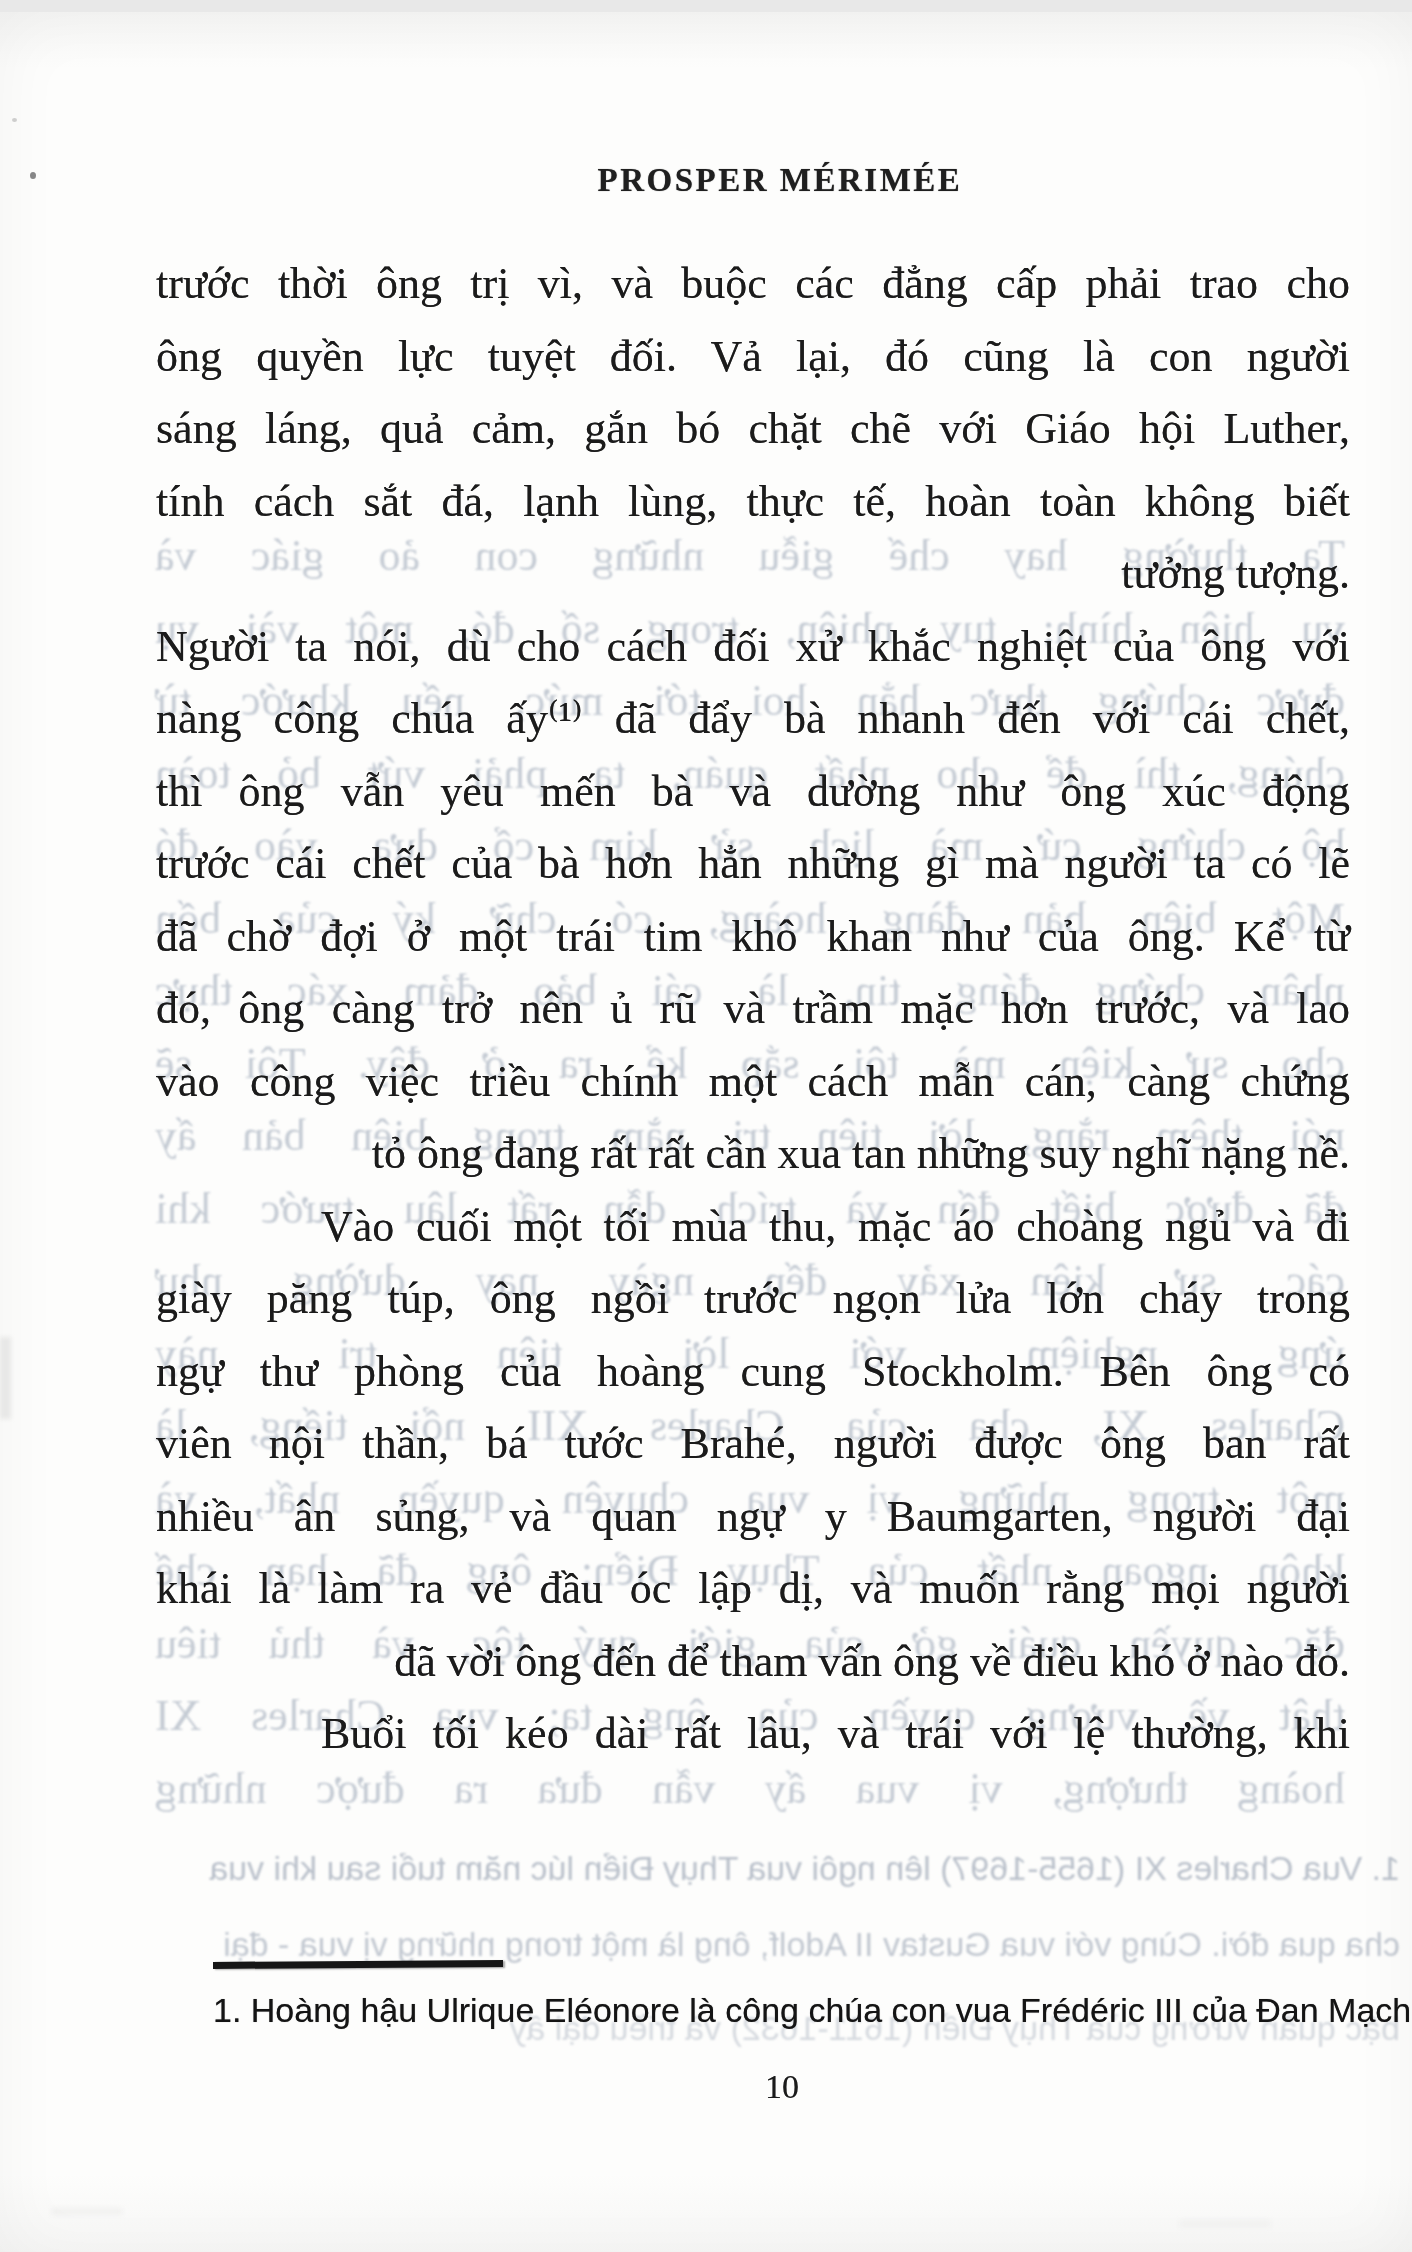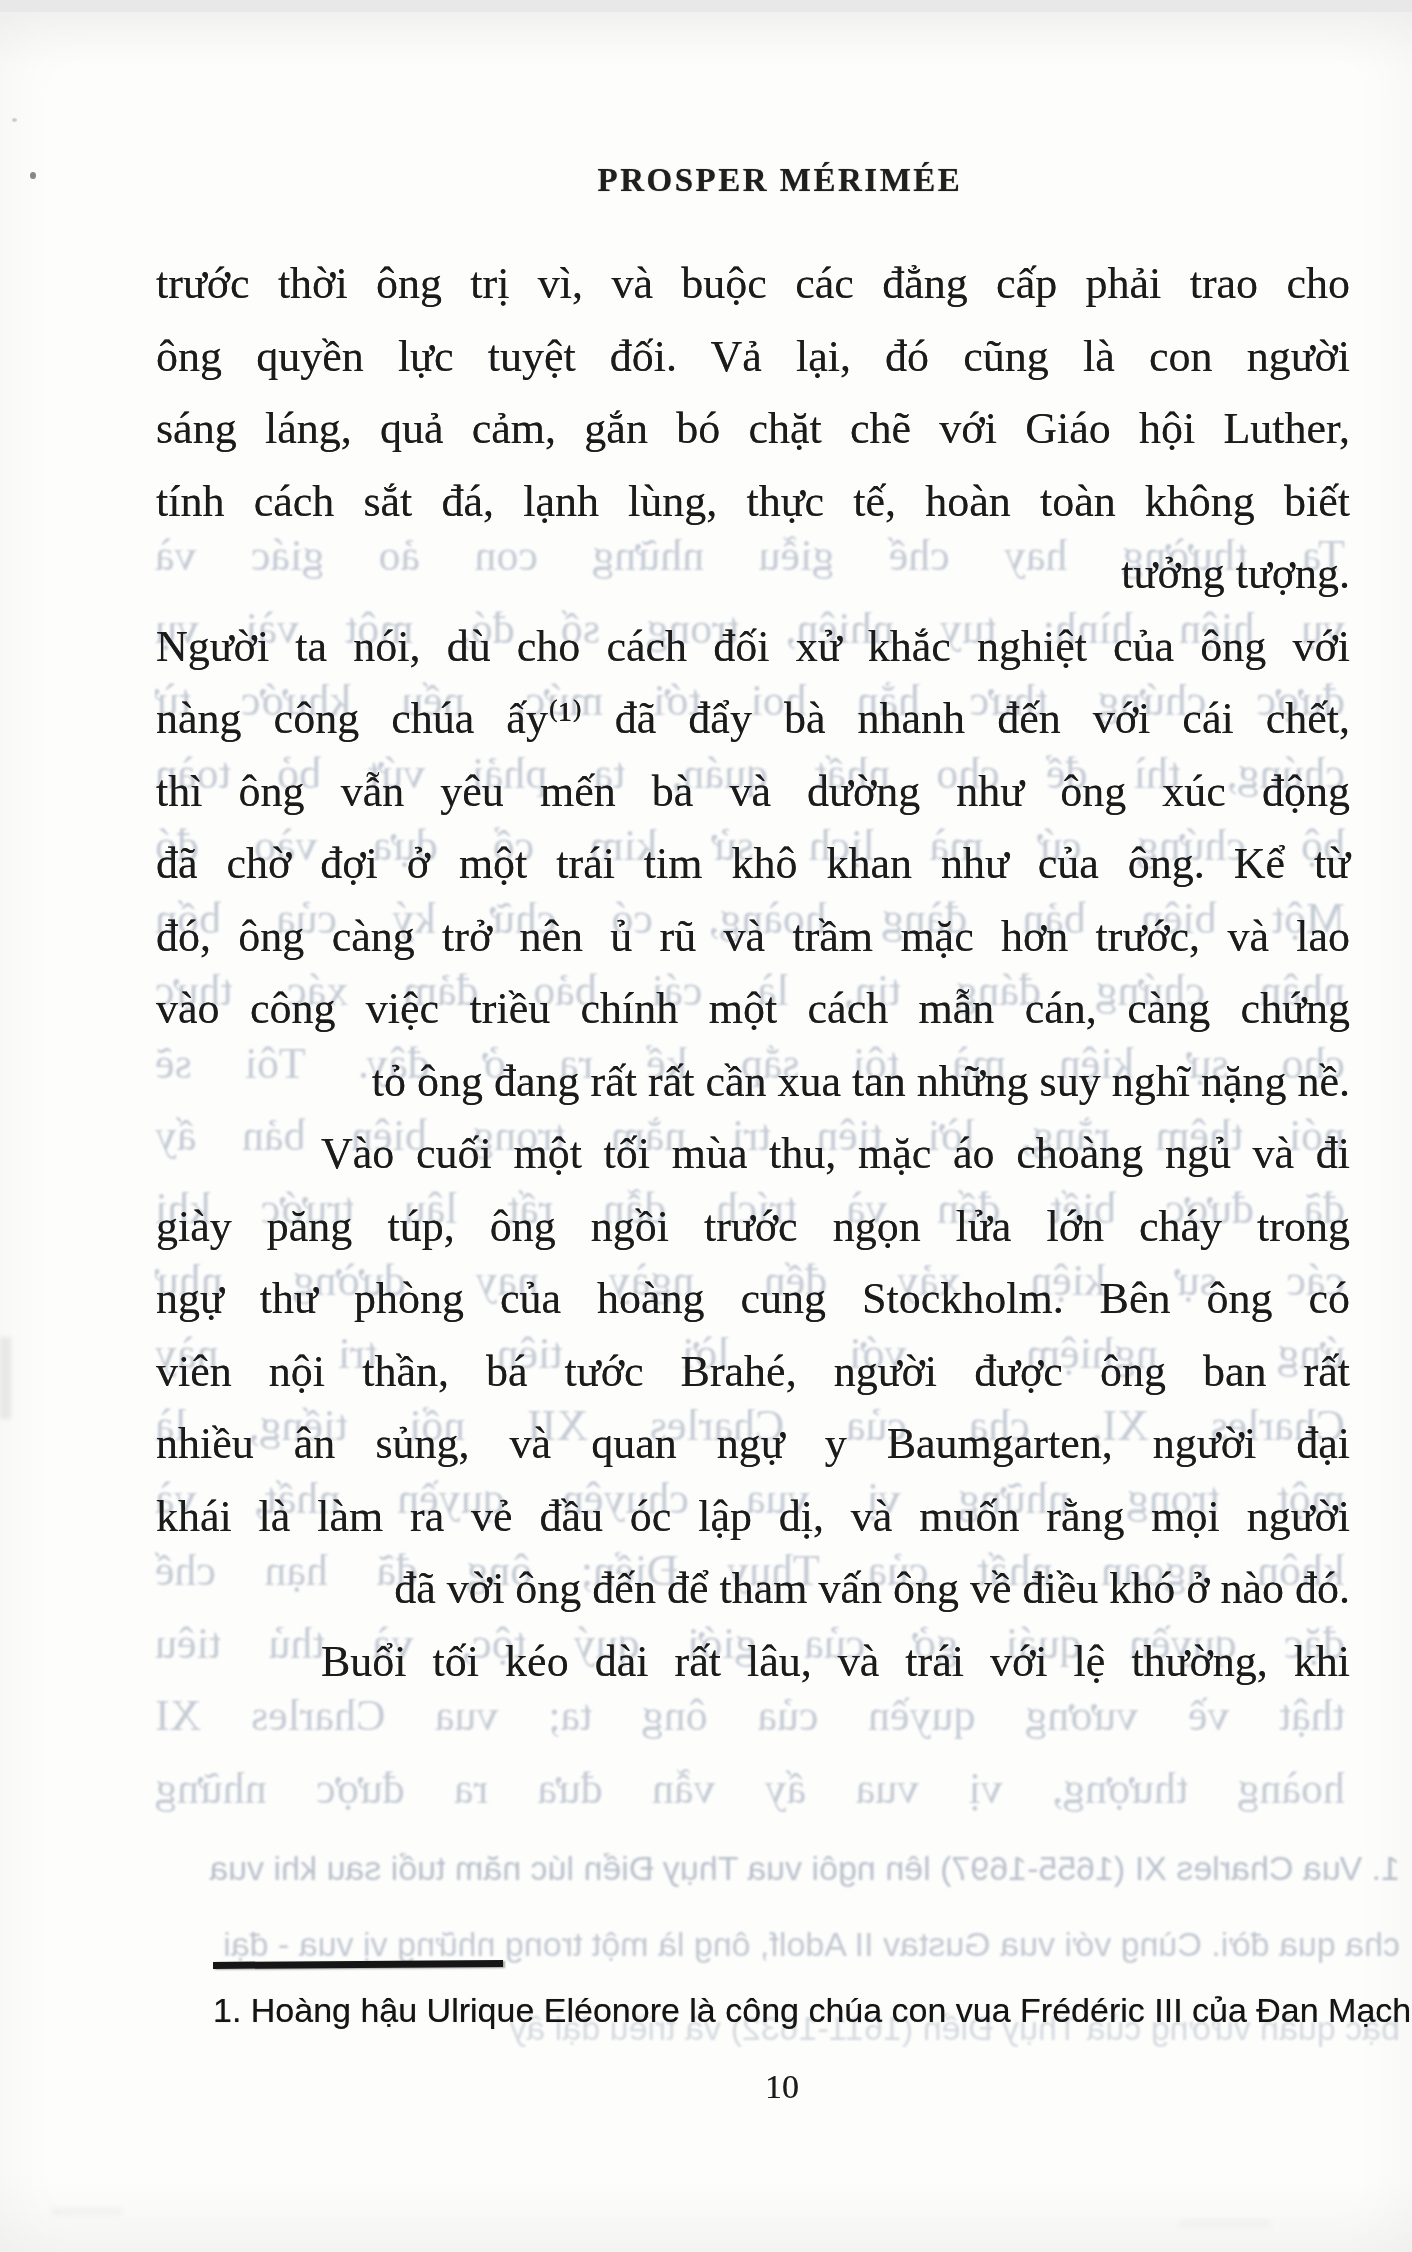--- a/index.html
+++ b/index.html
@@ -118,20 +118,21 @@
 
   <div class="body-text" id="body-lines">
       <div class="line j">trước thời ông trị vì, và buộc các đẳng cấp phải trao cho</div>
       <div class="line j">ông quyền lực tuyệt đối. Vả lại, đó cũng là con người</div>
       <div class="line j">sáng láng, quả cảm, gắn bó chặt chẽ với Giáo hội Luther,</div>
       <div class="line j">tính cách sắt đá, lạnh lùng, thực tế, hoàn toàn không biết</div>
       <div class="line">tưởng tượng.</div>
       <div class="line j">Người ta nói, dù cho cách đối xử khắc nghiệt của ông với</div>
       <div class="line j">nàng công chúa ấy⁽¹⁾ đã đẩy bà nhanh đến với cái chết,</div>
       <div class="line j">thì ông vẫn yêu mến bà và dường như ông xúc động</div>
+      <div class="line j">trước cái chết của bà hơn hẳn những gì mà người ta có lẽ</div>
       <div class="line j">đã chờ đợi ở một trái tim khô khan như của ông. Kể từ</div>
       <div class="line j">đó, ông càng trở nên ủ rũ và trầm mặc hơn trước, và lao</div>
       <div class="line j">vào công việc triều chính một cách mẫn cán, càng chứng</div>
       <div class="line">tỏ ông đang rất rất cần xua tan những suy nghĩ nặng nề.</div>
       <div class="line j indent">Vào cuối một tối mùa thu, mặc áo choàng ngủ và đi</div>
       <div class="line j">giày păng túp, ông ngồi trước ngọn lửa lớn cháy trong</div>
       <div class="line j">ngự thư phòng của hoàng cung Stockholm. Bên ông có</div>
       <div class="line j">viên nội thần, bá tước Brahé, người được ông ban rất</div>
       <div class="line j">nhiều ân sủng, và quan ngự y Baumgarten, người đại</div>
       <div class="line j">khái là làm ra vẻ đầu óc lập dị, và muốn rằng mọi người</div>

